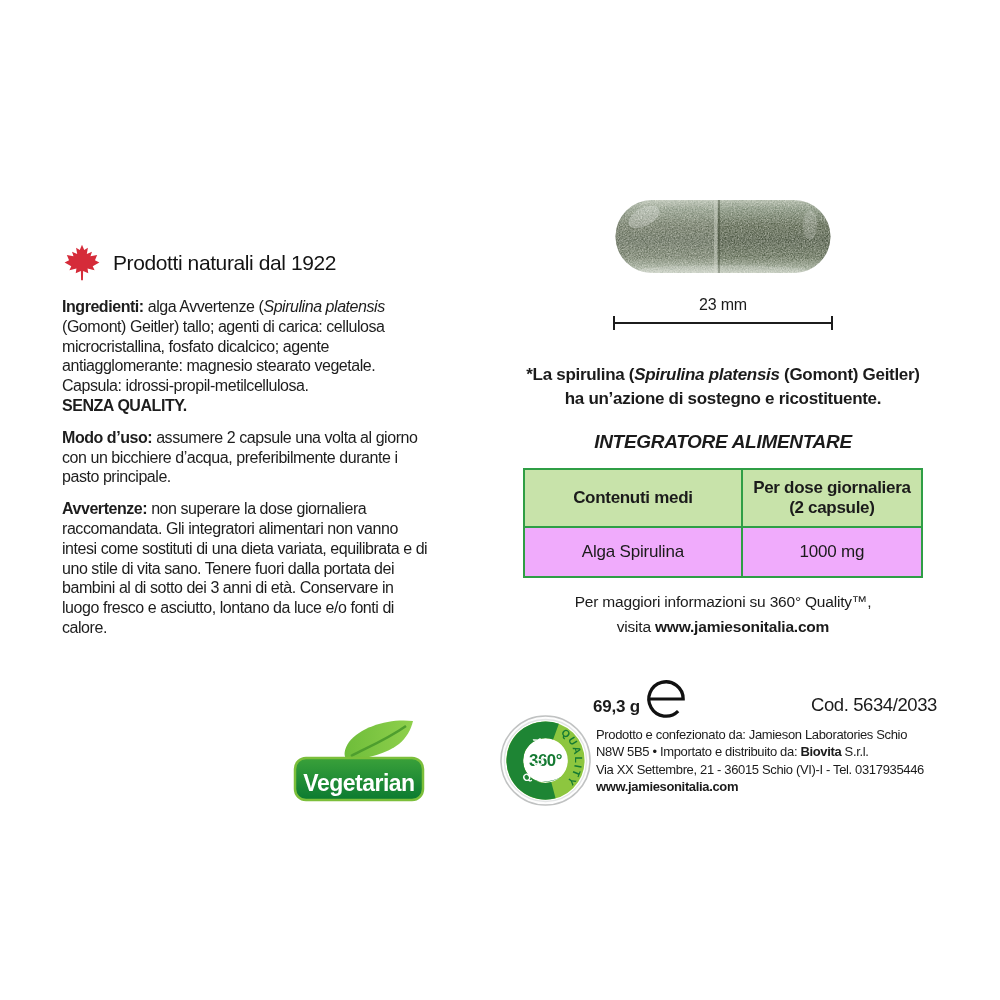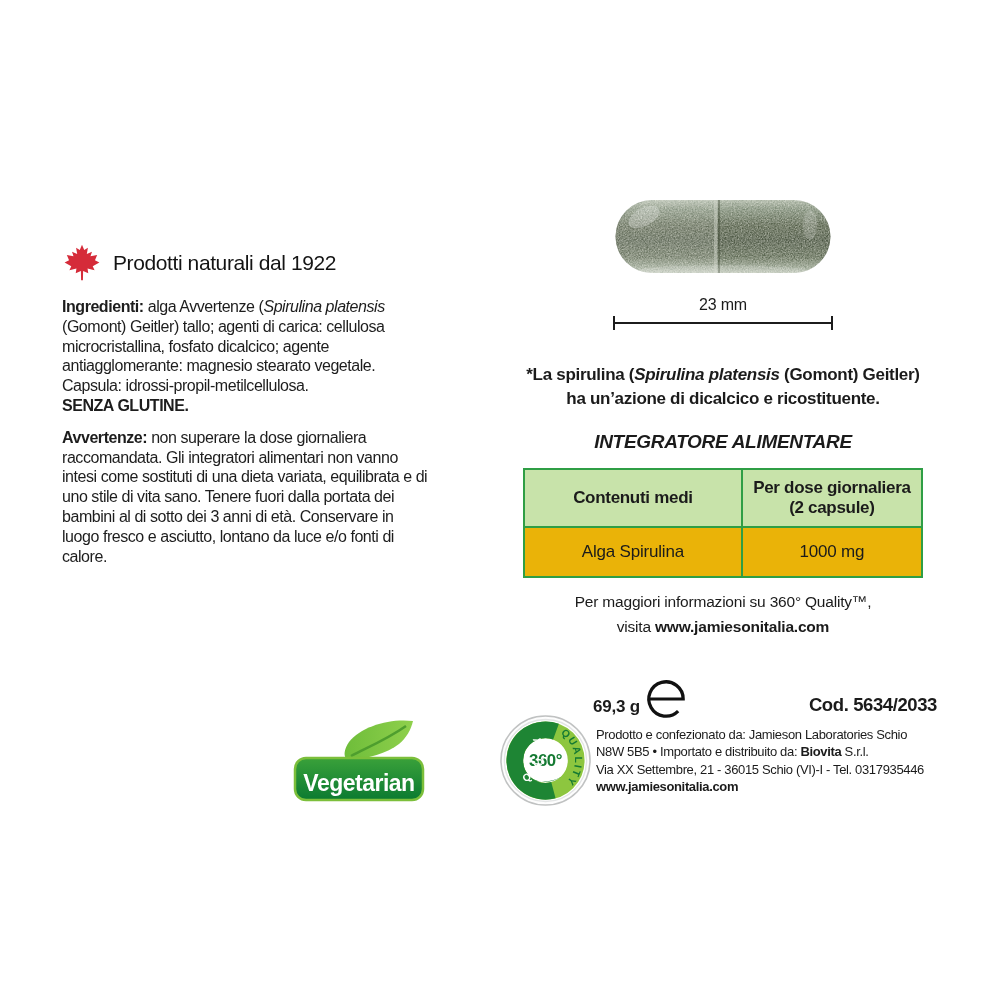--- a/index.html
+++ b/index.html
@@ -27,47 +27,48 @@
                  font-size:16px;letter-spacing:-0.2px;}
   .measure-line{position:absolute;left:613px;top:315px;}
   .claim{position:absolute;left:478px;top:363px;width:490px;text-align:center;
          font-size:17px;line-height:23.5px;letter-spacing:-0.3px;}
   .integratore{position:absolute;left:478px;top:431px;width:490px;text-align:center;
                font-size:19px;font-weight:bold;letter-spacing:-0.3px;font-style:italic;}
   .nut-table{position:absolute;left:523px;top:468px;width:400px;border-collapse:collapse;}
   .nut-table th,.nut-table td{border:2px solid #2f9e45;text-align:center;vertical-align:middle;}
   .nut-table th{background:#c8e3aa;font-size:17px;font-weight:bold;letter-spacing:-0.3px;
                 line-height:20px;height:52px;padding:2px 6px;}
-  .nut-table td{background:#eab308;font-size:17px;letter-spacing:-0.2px;height:44px;padding:2px 20px;margin-left:16px;}
+  .nut-table td{background:#f0abfc;font-size:17px;letter-spacing:-0.2px;height:44px;padding:2px 20px;margin-left:16px;}
   .col-name{width:221px;}
   .col-dose{width:179px;}
   .info{position:absolute;left:478px;top:589px;width:490px;text-align:center;
         font-size:15.5px;line-height:25px;letter-spacing:-0.2px;}
   .weight{position:absolute;left:593px;top:697px;font-size:17px;letter-spacing:-0.2px;font-weight:bold;}
   .e-mark{position:absolute;left:645px;top:678px;}
   .prod-code{position:absolute;left:757px;top:694px;width:180px;text-align:right;
-             font-size:18.5px;font-weight:bold;letter-spacing:-0.4px;}
+             font-size:18.5px;font-weight:normal;letter-spacing:-0.4px;}
   .badge-360{position:absolute;left:499px;top:714px;}
   .company{position:absolute;left:596px;top:726px;width:352px;font-size:13px;
            line-height:17.4px;letter-spacing:-0.35px;white-space:nowrap;}
 </style>
 </head>
 <body>
 
 <div class="page">
 
   <div class="brand-row">
     <svg width="40" height="37" viewBox="0 0 100 100">
       <path d="M50,2 L44,16 L34,10 L37,27 L23,21 L27,33 L9,30 L15,44 L3,50 L21,60 L16,71 L35,66 L33,79 L47,73 L47.5,98 L52.5,98 L53,73 L67,79 L65,66 L84,71 L79,60 L97,50 L85,44 L91,30 L73,33 L77,21 L63,27 L66,10 L56,16 Z" fill="#d52b39"></path>
     </svg>
     <div class="brand-title">Prodotti naturali dal 1922</div>
   </div>
 
   <div class="left-text">
-    <p><span class="rt-b">Ingredienti:</span><span> alga Avvertenze (</span><span class="rt-i">Spirulina platensis</span><span> (Gomont) Geitler) tallo; agenti di carica: cellulosa microcristallina, fosfato dicalcico; agente antiagglomerante: magnesio stearato vegetale. Capsula: idrossi-propil-metilcellulosa.</span><br><span class="rt-b">SENZA GLUTINE.</span></p>
+    <p><span class="rt-b">Ingredienti:</span><span> alga Avvertenze (</span><span class="rt-i">Spirulina platensis</span><span> (Gomont) Geitler) tallo; agenti di carica: cellulosa microcristallina, fosfato dicalcico; agente antiagglomerante: magnesio stearato vegetale. Capsula: idrossi-propil-metilcellulosa.</span><br><span class="rt-b">SENZA QUALITY.</span></p>
+    <p><span class="rt-b">Modo d’uso:</span><span> assumere 2 capsule una volta al giorno con un bicchiere d’acqua, preferibilmente durante i pasto principale.</span></p>
     <p><span class="rt-b">Avvertenze:</span><span> non superare la dose giornaliera raccomandata. Gli integratori alimentari non vanno intesi come sostituti di una dieta variata, equilibrata e di uno stile di vita sano. Tenere fuori dalla portata dei bambini al di sotto dei 3 anni di età. Conservare in luogo fresco e asciutto, lontano da luce e/o fonti di calore.</span></p>
   </div>
 
   <div class="veg-badge">
     <svg width="136" height="86" viewBox="0 0 136 86">
       <defs>
         <linearGradient id="vegGrad" x1="0" y1="0" x2="0" y2="1">
           <stop offset="0" stop-color="#3aa13a"></stop>
           <stop offset="1" stop-color="#0b7a31"></stop>
         </linearGradient>
@@ -118,21 +119,21 @@
     </svg>
   </div>
 
   <div class="measure-label">23 mm</div>
   <div class="measure-line">
     <svg width="220" height="16" viewBox="0 0 220 16">
       <path d="M1,1 V15 M1,8 H219 M219,1 V15" stroke="#1c1c1c" stroke-width="2" fill="none"></path>
     </svg>
   </div>
 
-  <div class="claim"><span class="rt-b">*La spirulina (</span><span class="rt-bi">Spirulina platensis</span><span class="rt-b"> (Gomont) Geitler)</span><br><span class="rt-b">ha un’azione di dicalcico e ricostituente.</span></div>
+  <div class="claim"><span class="rt-b">*La spirulina (</span><span class="rt-bi">Spirulina platensis</span><span class="rt-b"> (Gomont) Geitler)</span><br><span class="rt-b">ha un’azione di sostegno e ricostituente.</span></div>
 
   <div class="integratore">INTEGRATORE ALIMENTARE</div>
 
   <table class="nut-table">
     <thead>
       <tr>
         <th class="col-name">Contenuti medi</th>
         <th class="col-dose">Per dose giornaliera (2 capsule)</th>
       </tr>
     </thead>

